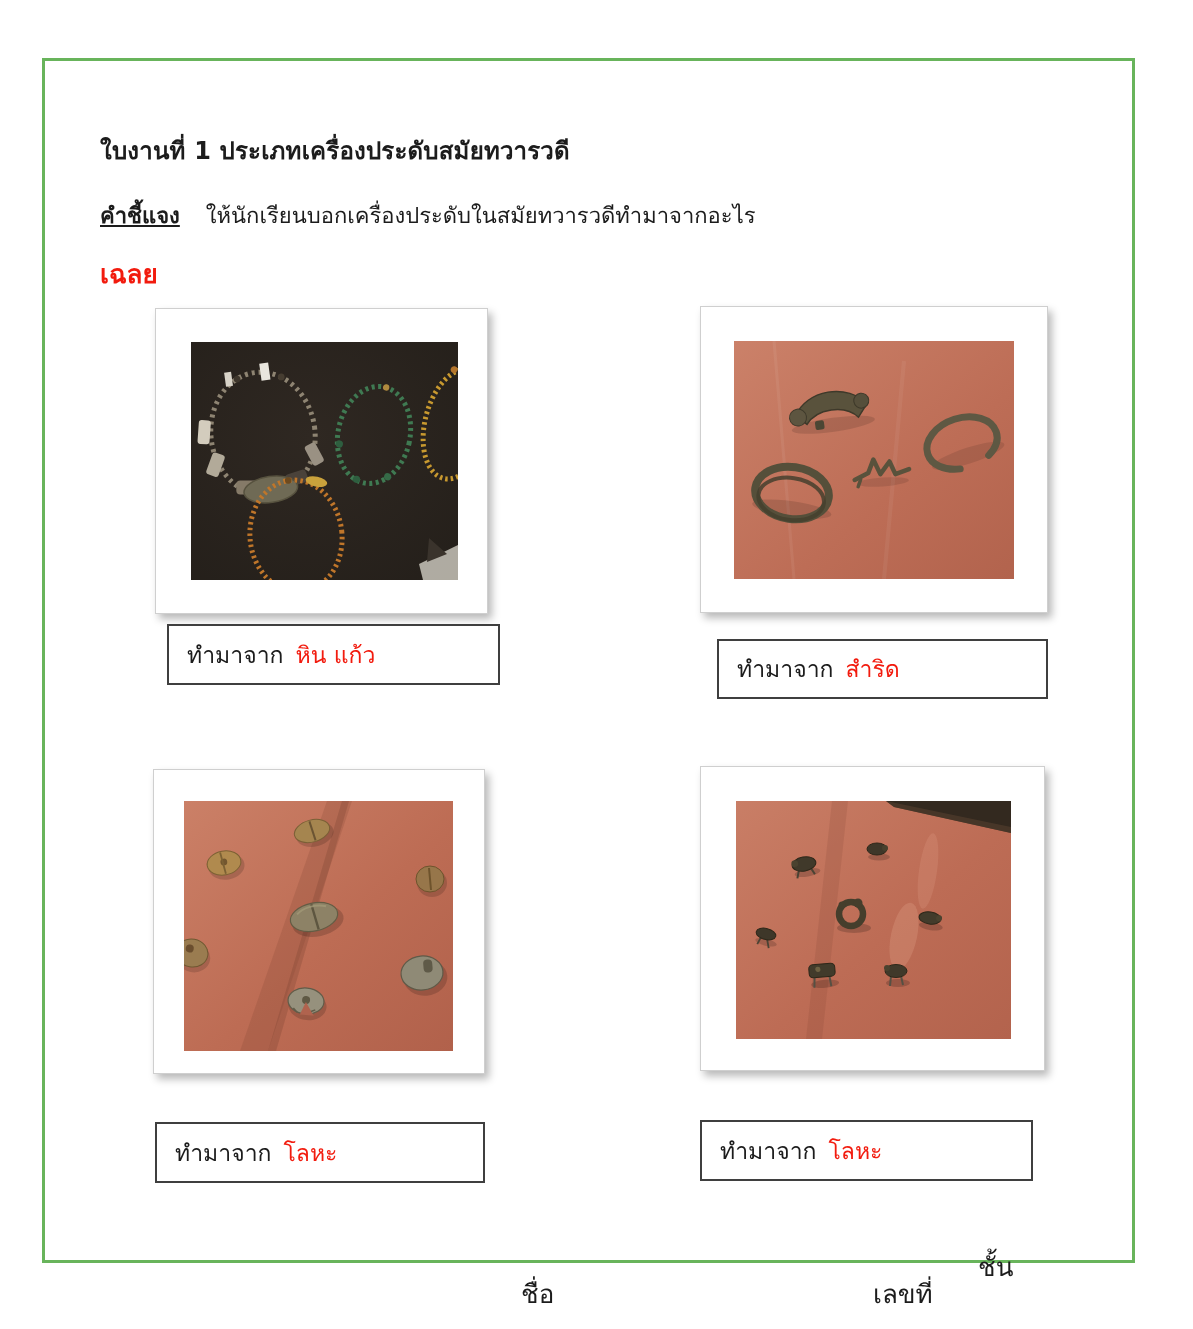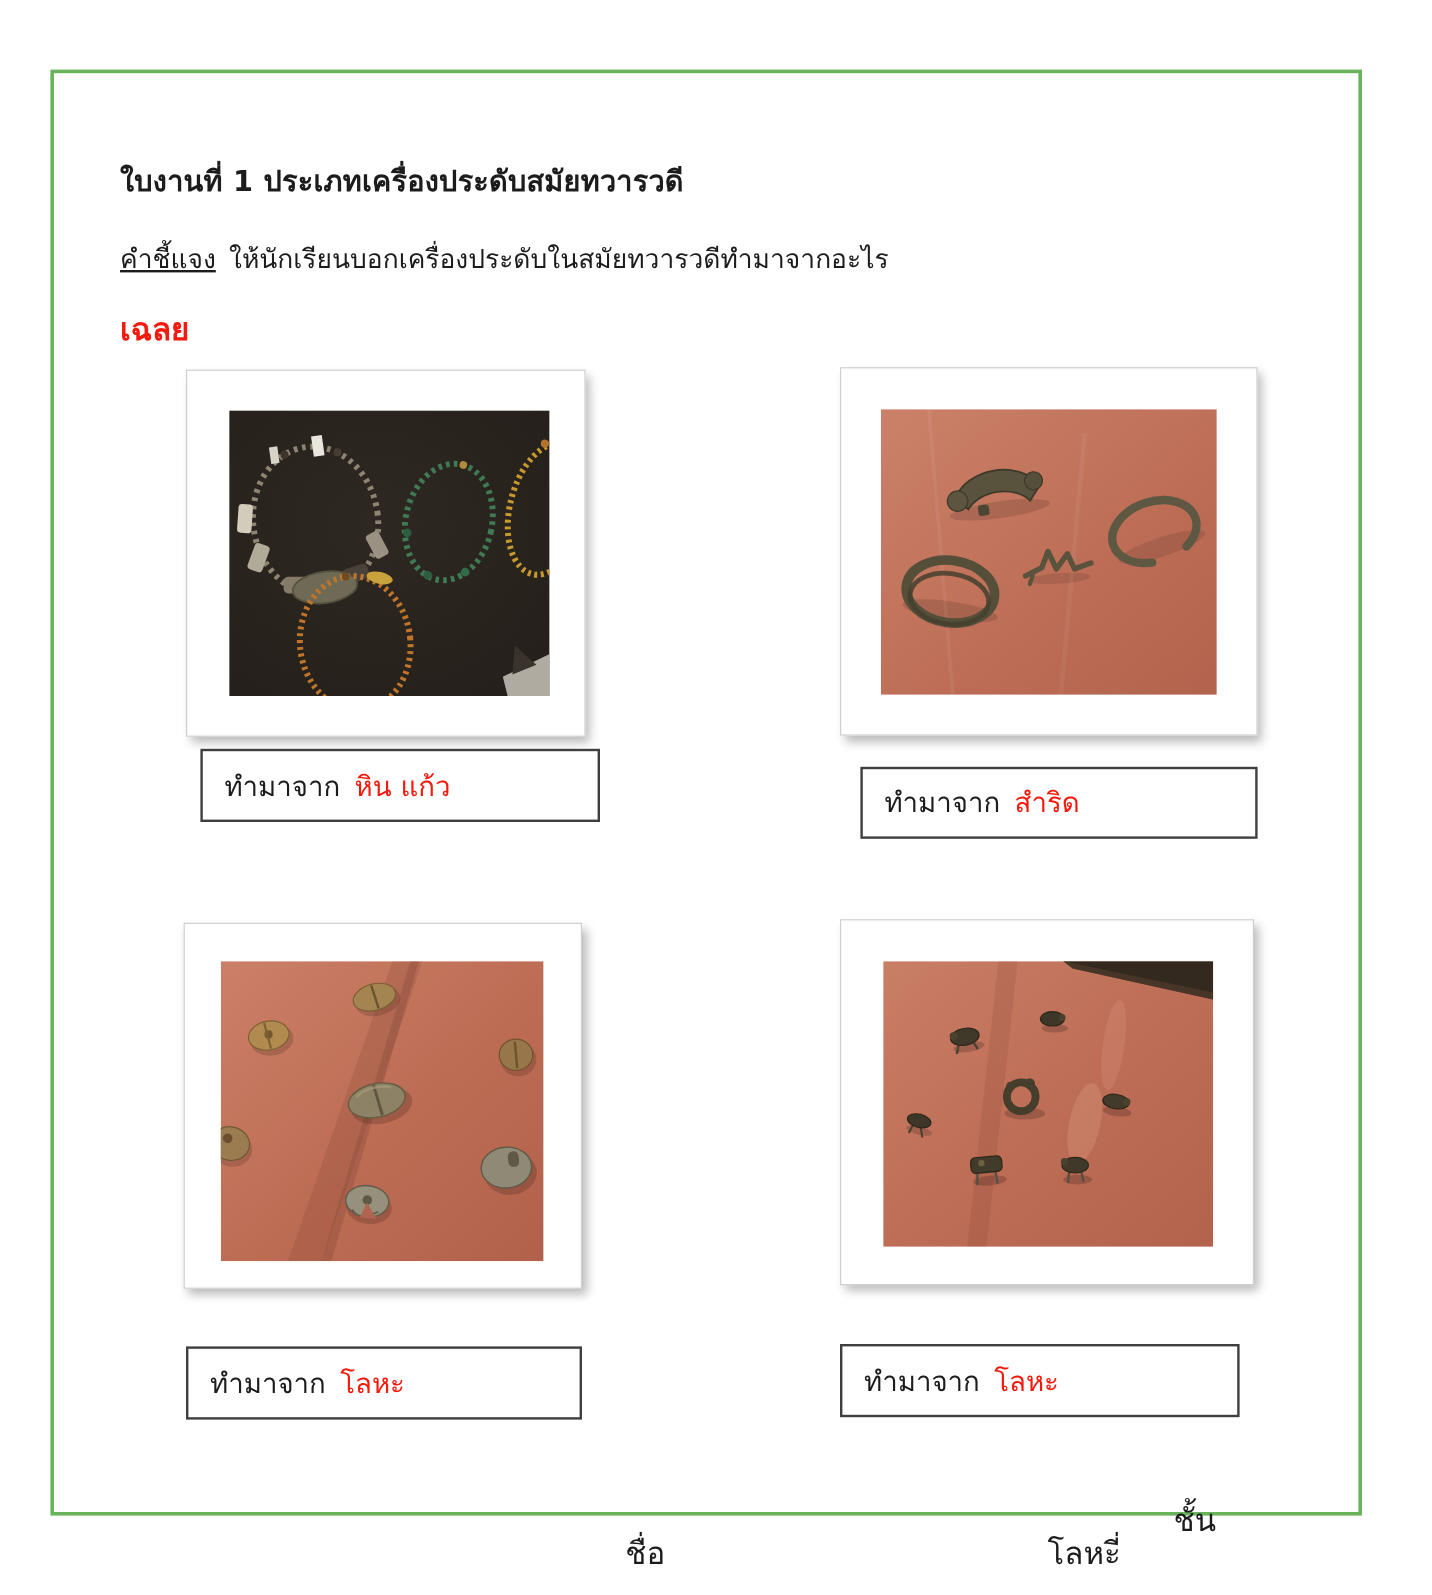--- a/index.html
+++ b/index.html
@@ -25,21 +25,21 @@
     box-sizing:border-box;
   }
   .title{
     position:absolute;left:55px;top:70px;
     font-size:24px;font-weight:bold;letter-spacing:.2px;
   }
   .instruction{
     position:absolute;left:55px;top:137px;
     font-size:22px;
   }
-  .instruction .u{text-decoration:underline;margin-right:11px;}
+  .instruction .u{text-decoration:underline;margin-right:26px;font-weight:bold;}
   .answer-heading{
     position:absolute;left:55px;top:192px;
     font-size:26px;font-weight:bold;color:var(--answer-red);
   }
   .photo{
     position:absolute;background:#ffffff;
     border:1px solid #cfcfcf;
     box-shadow:4px 5px 8px rgba(0,0,0,.28);
     box-sizing:border-box;
   }
@@ -295,17 +295,17 @@
     <div class="caption cap3">
       <span>ทำมาจาก</span>
       <span class="ans">โลหะ</span>
     </div>
     <div class="caption cap4">
       <span>ทำมาจาก</span>
       <span class="ans">โลหะ</span>
     </div>
 
     <span class="footer-label f-name">ชื่อ</span>
-    <span class="footer-label f-no">โลหะี่</span>
+    <span class="footer-label f-no">เลขที่</span>
     <span class="footer-label f-class">ชั้น</span>
 
   </div>
 </div>
 
 </body></html>

